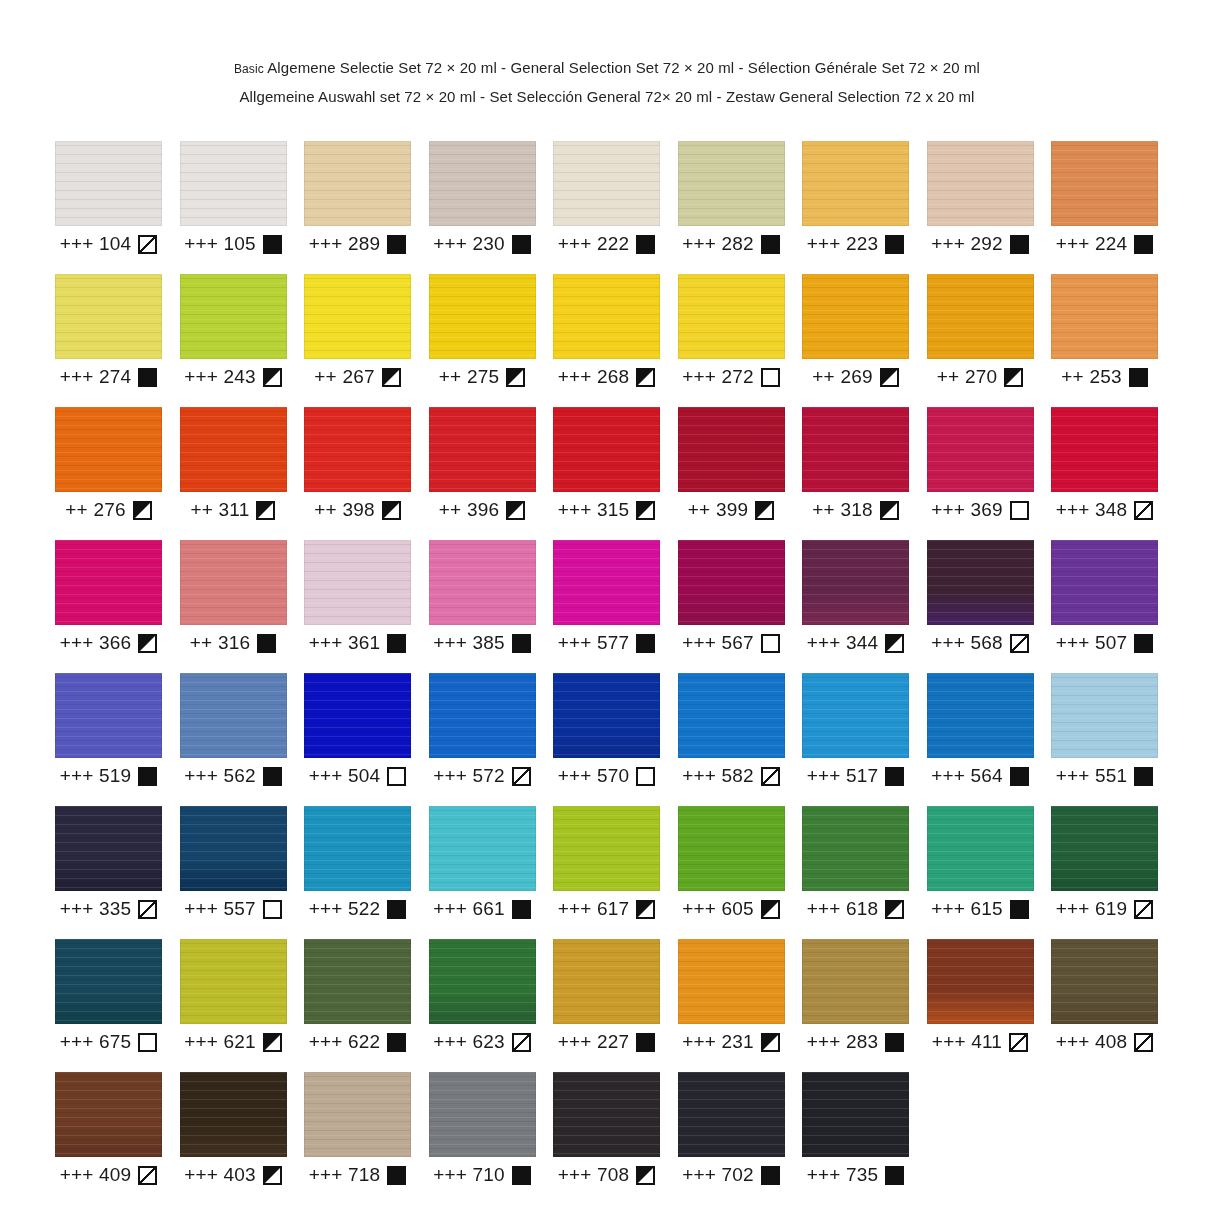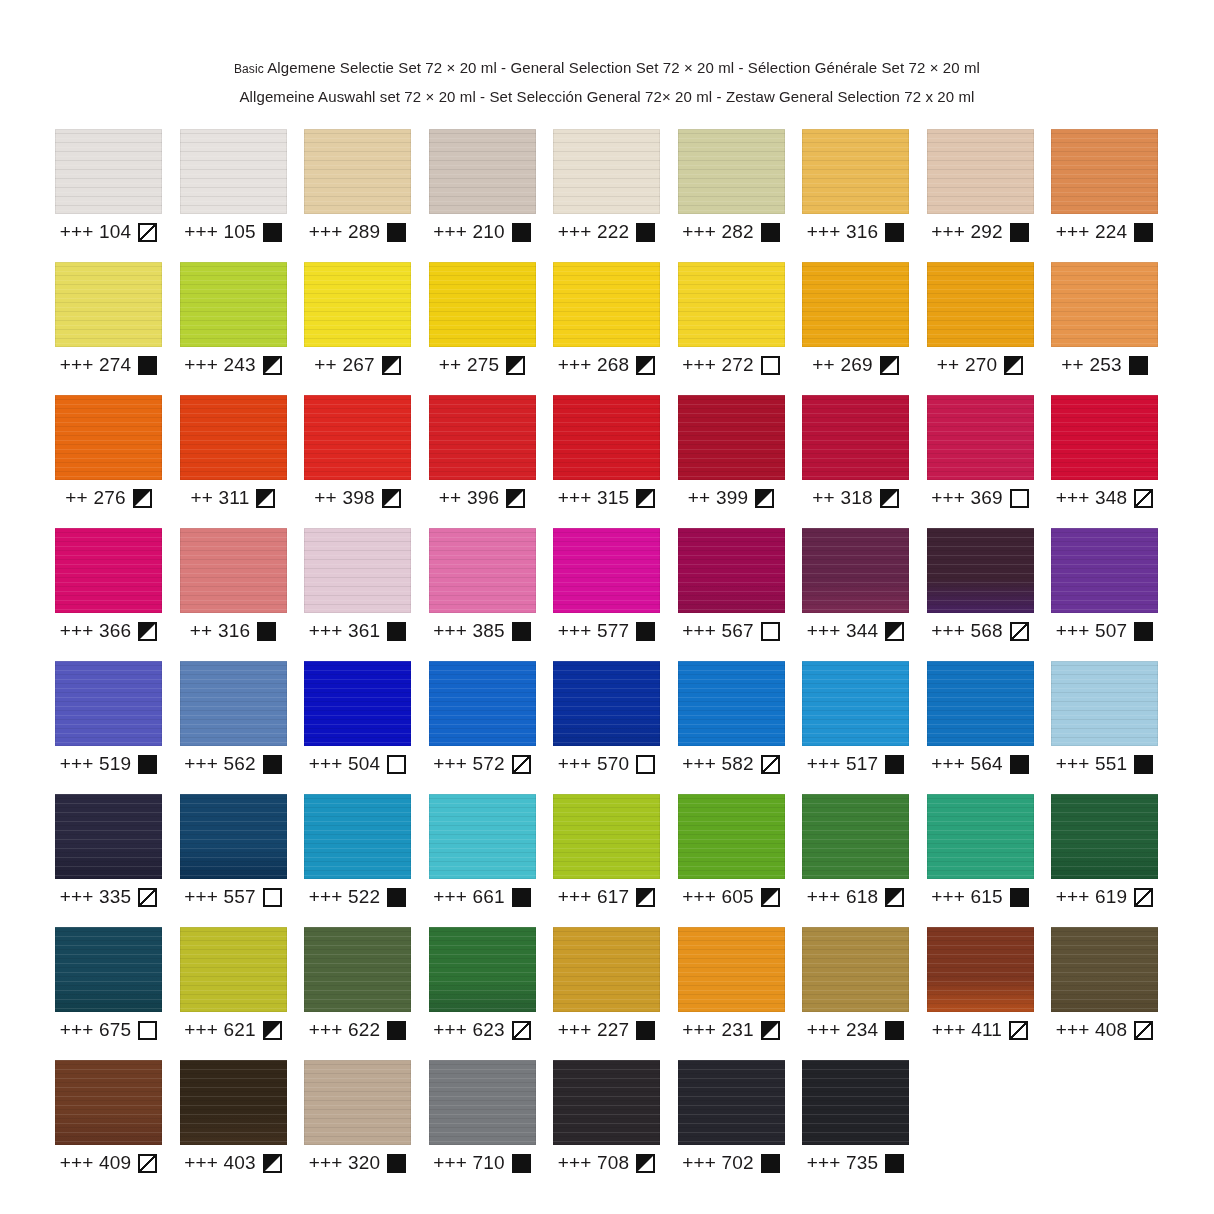--- a/index.html
+++ b/index.html
@@ -22,21 +22,21 @@
     font-size: 15px;
     letter-spacing: 0.1px;
     color: #262223;
   }
   .header .small-prefix {
     font-size: 12px;
   }
   .swatch-grid {
     position: absolute;
     left: 55px;
-    top: 129px;
+    top: 141px;
     display: grid;
     grid-template-columns: repeat(9, 107px);
     column-gap: 17.5px;
     grid-auto-rows: 115px;
     row-gap: 18px;
   }
   .cell {
     width: 107px;
   }
   .swatch {
@@ -118,21 +118,21 @@
       <div class="label">
         <span>+++ 289</span>
         <span class="opsym op-opaque"></span>
       </div>
     </div>
     <div class="cell">
       <div class="swatch" style="background: rgb(207, 195, 185);">
         <div class="tex"></div>
       </div>
       <div class="label">
-        <span>+++ 210</span>
+        <span>+++ 230</span>
         <span class="opsym op-opaque"></span>
       </div>
     </div>
     <div class="cell">
       <div class="swatch" style="background: rgb(231, 223, 208);">
         <div class="tex"></div>
       </div>
       <div class="label">
         <span>+++ 222</span>
         <span class="opsym op-opaque"></span>
@@ -145,21 +145,21 @@
       <div class="label">
         <span>+++ 282</span>
         <span class="opsym op-opaque"></span>
       </div>
     </div>
     <div class="cell">
       <div class="swatch" style="background: rgb(233, 186, 86);">
         <div class="tex"></div>
       </div>
       <div class="label">
-        <span>+++ 316</span>
+        <span>+++ 223</span>
         <span class="opsym op-opaque"></span>
       </div>
     </div>
     <div class="cell">
       <div class="swatch" style="background: rgb(223, 197, 175);">
         <div class="tex"></div>
       </div>
       <div class="label">
         <span>+++ 292</span>
         <span class="opsym op-opaque"></span>
@@ -631,21 +631,21 @@
       <div class="label">
         <span>+++ 231</span>
         <span class="opsym op-semi-opaque"></span>
       </div>
     </div>
     <div class="cell">
       <div class="swatch" style="background: rgb(169, 138, 66);">
         <div class="tex"></div>
       </div>
       <div class="label">
-        <span>+++ 234</span>
+        <span>+++ 283</span>
         <span class="opsym op-opaque"></span>
       </div>
     </div>
     <div class="cell">
       <div class="swatch" style="background: linear-gradient(rgb(126, 54, 32) 0%, rgb(126, 54, 32) 60%, rgb(179, 78, 29) 100%);">
         <div class="tex"></div>
       </div>
       <div class="label">
         <span>+++ 411</span>
         <span class="opsym op-semi-transparent"></span>
@@ -676,21 +676,21 @@
       <div class="label">
         <span>+++ 403</span>
         <span class="opsym op-semi-opaque"></span>
       </div>
     </div>
     <div class="cell">
       <div class="swatch" style="background: rgb(188, 168, 147);">
         <div class="tex"></div>
       </div>
       <div class="label">
-        <span>+++ 320</span>
+        <span>+++ 718</span>
         <span class="opsym op-opaque"></span>
       </div>
     </div>
     <div class="cell">
       <div class="swatch" style="background: rgb(118, 121, 125);">
         <div class="tex"></div>
       </div>
       <div class="label">
         <span>+++ 710</span>
         <span class="opsym op-opaque"></span>

